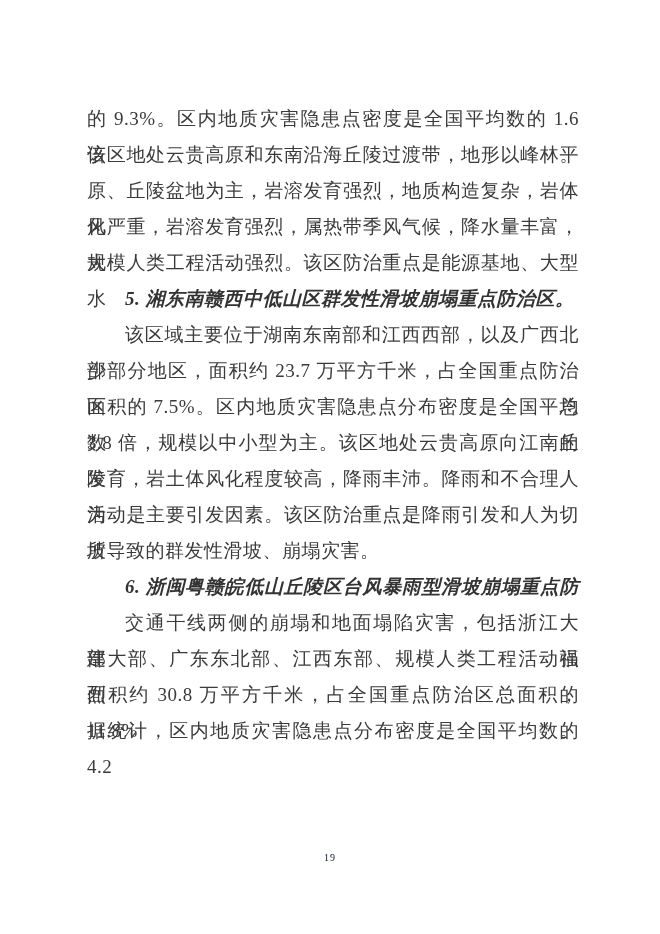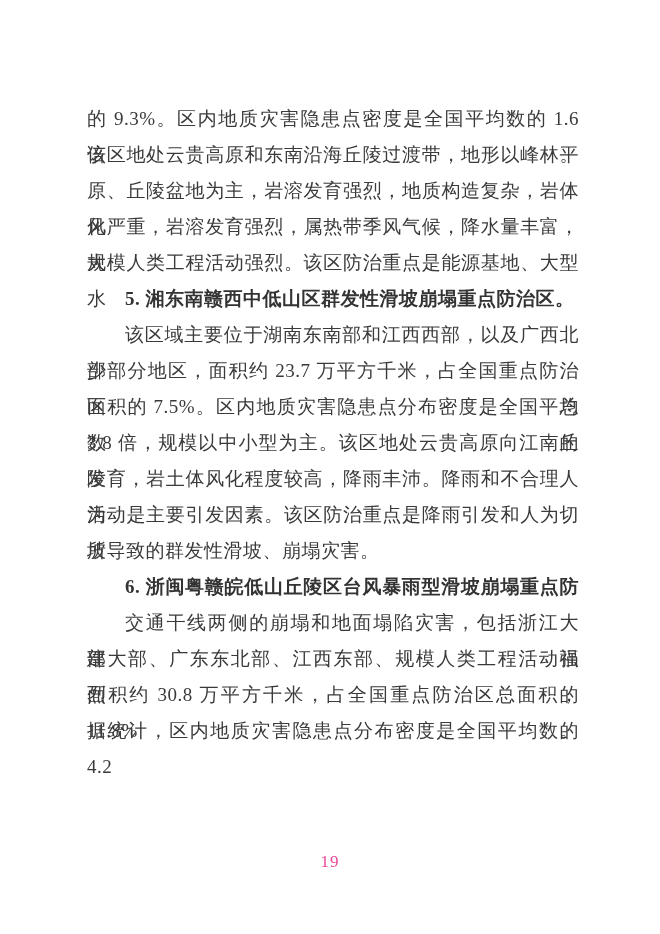--- a/index.html
+++ b/index.html
@@ -31,32 +31,33 @@
     text-align-last: justify;
     white-space: normal;
     letter-spacing: 0.5px;
   }
   .line.lastline {
     text-align-last: left;
   }
   .line.bold {
     font-weight: bold;
     color: #333333;
+    font-style: italic;
   }
   .line.indent {
     text-indent: 2em;
   }
   .page-number {
     position: absolute;
     left: 0;
     top: 852px;
     width: 100%;
     text-align: center;
-    font-size: 17px;
-    color: #ec4899;
+    font-size: 10px;
+    color: #0f172a;
     letter-spacing: 1px;
   }
 </style>
 </head>
 <body>
 
 <div class="page">
   <div class="text-block" id="text-block">
       <div class="line">的 9.3%。区内地质灾害隐患点密度是全国平均数的 1.6 倍。</div>
       <div class="line">该区地处云贵高原和东南沿海丘陵过渡带，地形以峰林平</div>

